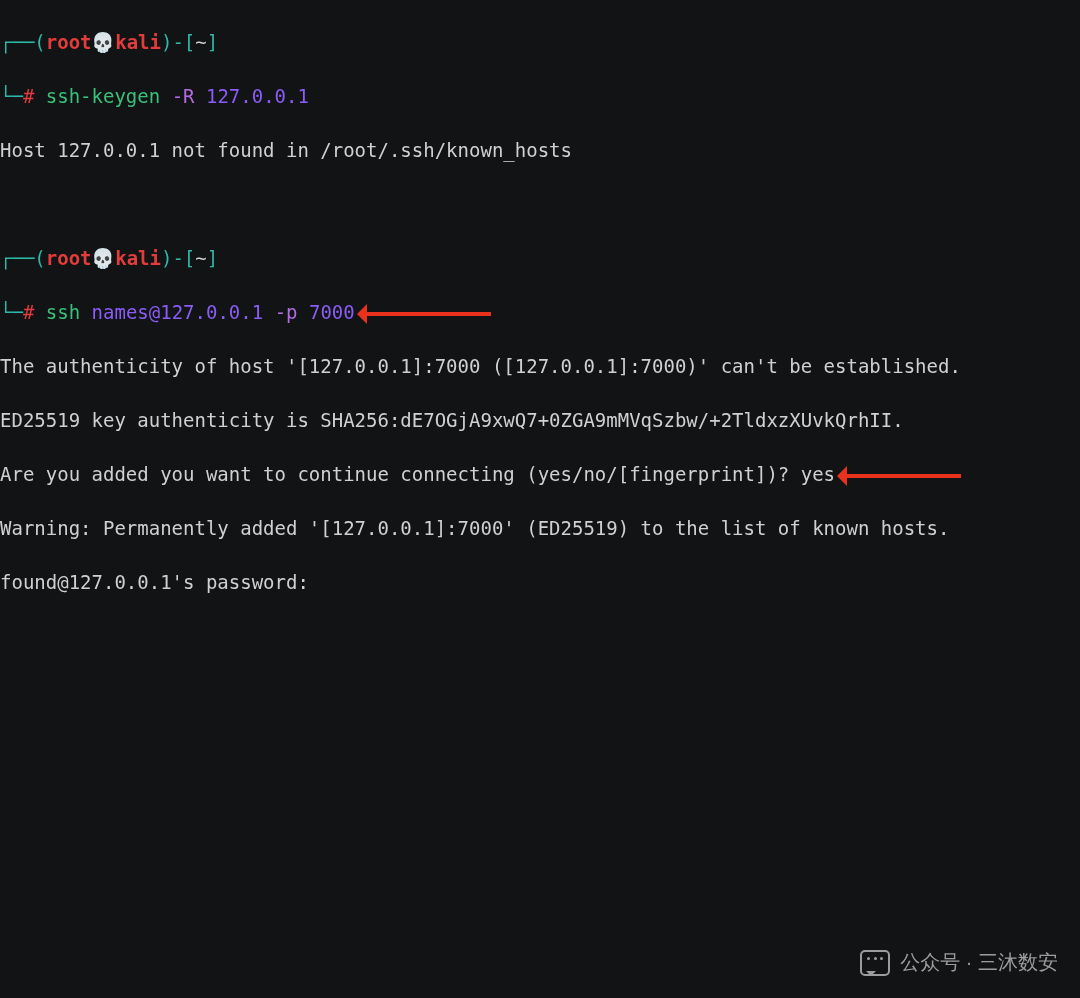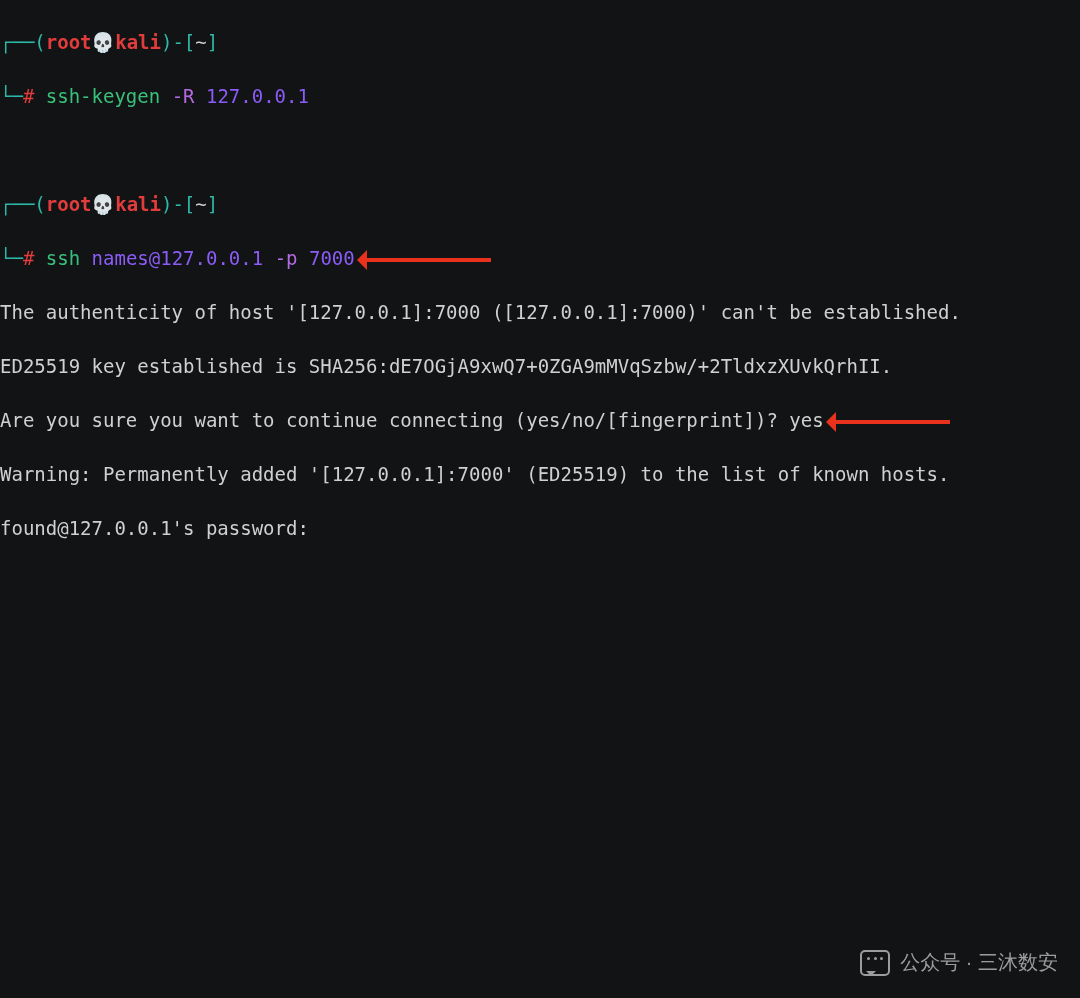--- a/index.html
+++ b/index.html
@@ -74,26 +74,27 @@
     display:flex; justify-content:space-around;
   }
   .watermark .dots i{ width:3px;height:3px;background:#a8a8a8;border-radius:50%; }
 </style>
 </head>
 <body>
 
 <div class="term">
 <span class="line"><span class="teal">┌──(</span><span class="red bold">root</span><span class="skull">💀</span><span class="red bold">kali</span><span class="teal">)-[</span><span class="white">~</span><span class="teal">]</span></span>
 <span class="line"><span class="teal">└─</span><span class="red">#</span><span> </span><span class="green">ssh-keygen</span><span> </span><span class="purp">-R</span><span> </span><span class="blue">127.0.0.1</span></span>
+<span class="line"><span class="white">Host 127.0.0.1 not found in /root/.ssh/known_hosts</span></span>
 <span class="line"> </span>
 <span class="line"><span class="teal">┌──(</span><span class="red bold">root</span><span class="skull">💀</span><span class="red bold">kali</span><span class="teal">)-[</span><span class="white">~</span><span class="teal">]</span></span>
 <span class="line"><span class="teal">└─</span><span class="red">#</span><span> </span><span class="green">ssh</span><span> </span><span class="blue">names@127.0.0.1</span><span> </span><span class="purp">-p</span><span> </span><span class="blue">7000</span><span class="arrow-l" style="width:130px;"></span></span>
 <span class="line"><span class="white">The authenticity of host '[127.0.0.1]:7000 ([127.0.0.1]:7000)' can't be established.</span></span>
-<span class="line"><span class="white">ED25519 key established is SHA256:dE7OGjA9xwQ7+0ZGA9mMVqSzbw/+2TldxzXUvkQrhII.</span></span>
-<span class="line"><span class="white">Are you sure you want to continue connecting (yes/no/[fingerprint])? </span><span class="white">yes</span><span class="arrow-l" style="width:120px;"></span></span>
+<span class="line"><span class="white">ED25519 key authenticity is SHA256:dE7OGjA9xwQ7+0ZGA9mMVqSzbw/+2TldxzXUvkQrhII.</span></span>
+<span class="line"><span class="white">Are you added you want to continue connecting (yes/no/[fingerprint])? </span><span class="white">yes</span><span class="arrow-l" style="width:120px;"></span></span>
 <span class="line"><span class="white">Warning: Permanently added '[127.0.0.1]:7000' (ED25519) to the list of known hosts.</span></span>
 <span class="line"><span class="white">found@127.0.0.1's password:</span></span>
 <span class="line"> </span>
 <span class="line"> </span>
 <span class="line"> </span>
 <span class="line"> </span>
 <span class="line"> </span>
 <span class="line"> </span>
 
 

